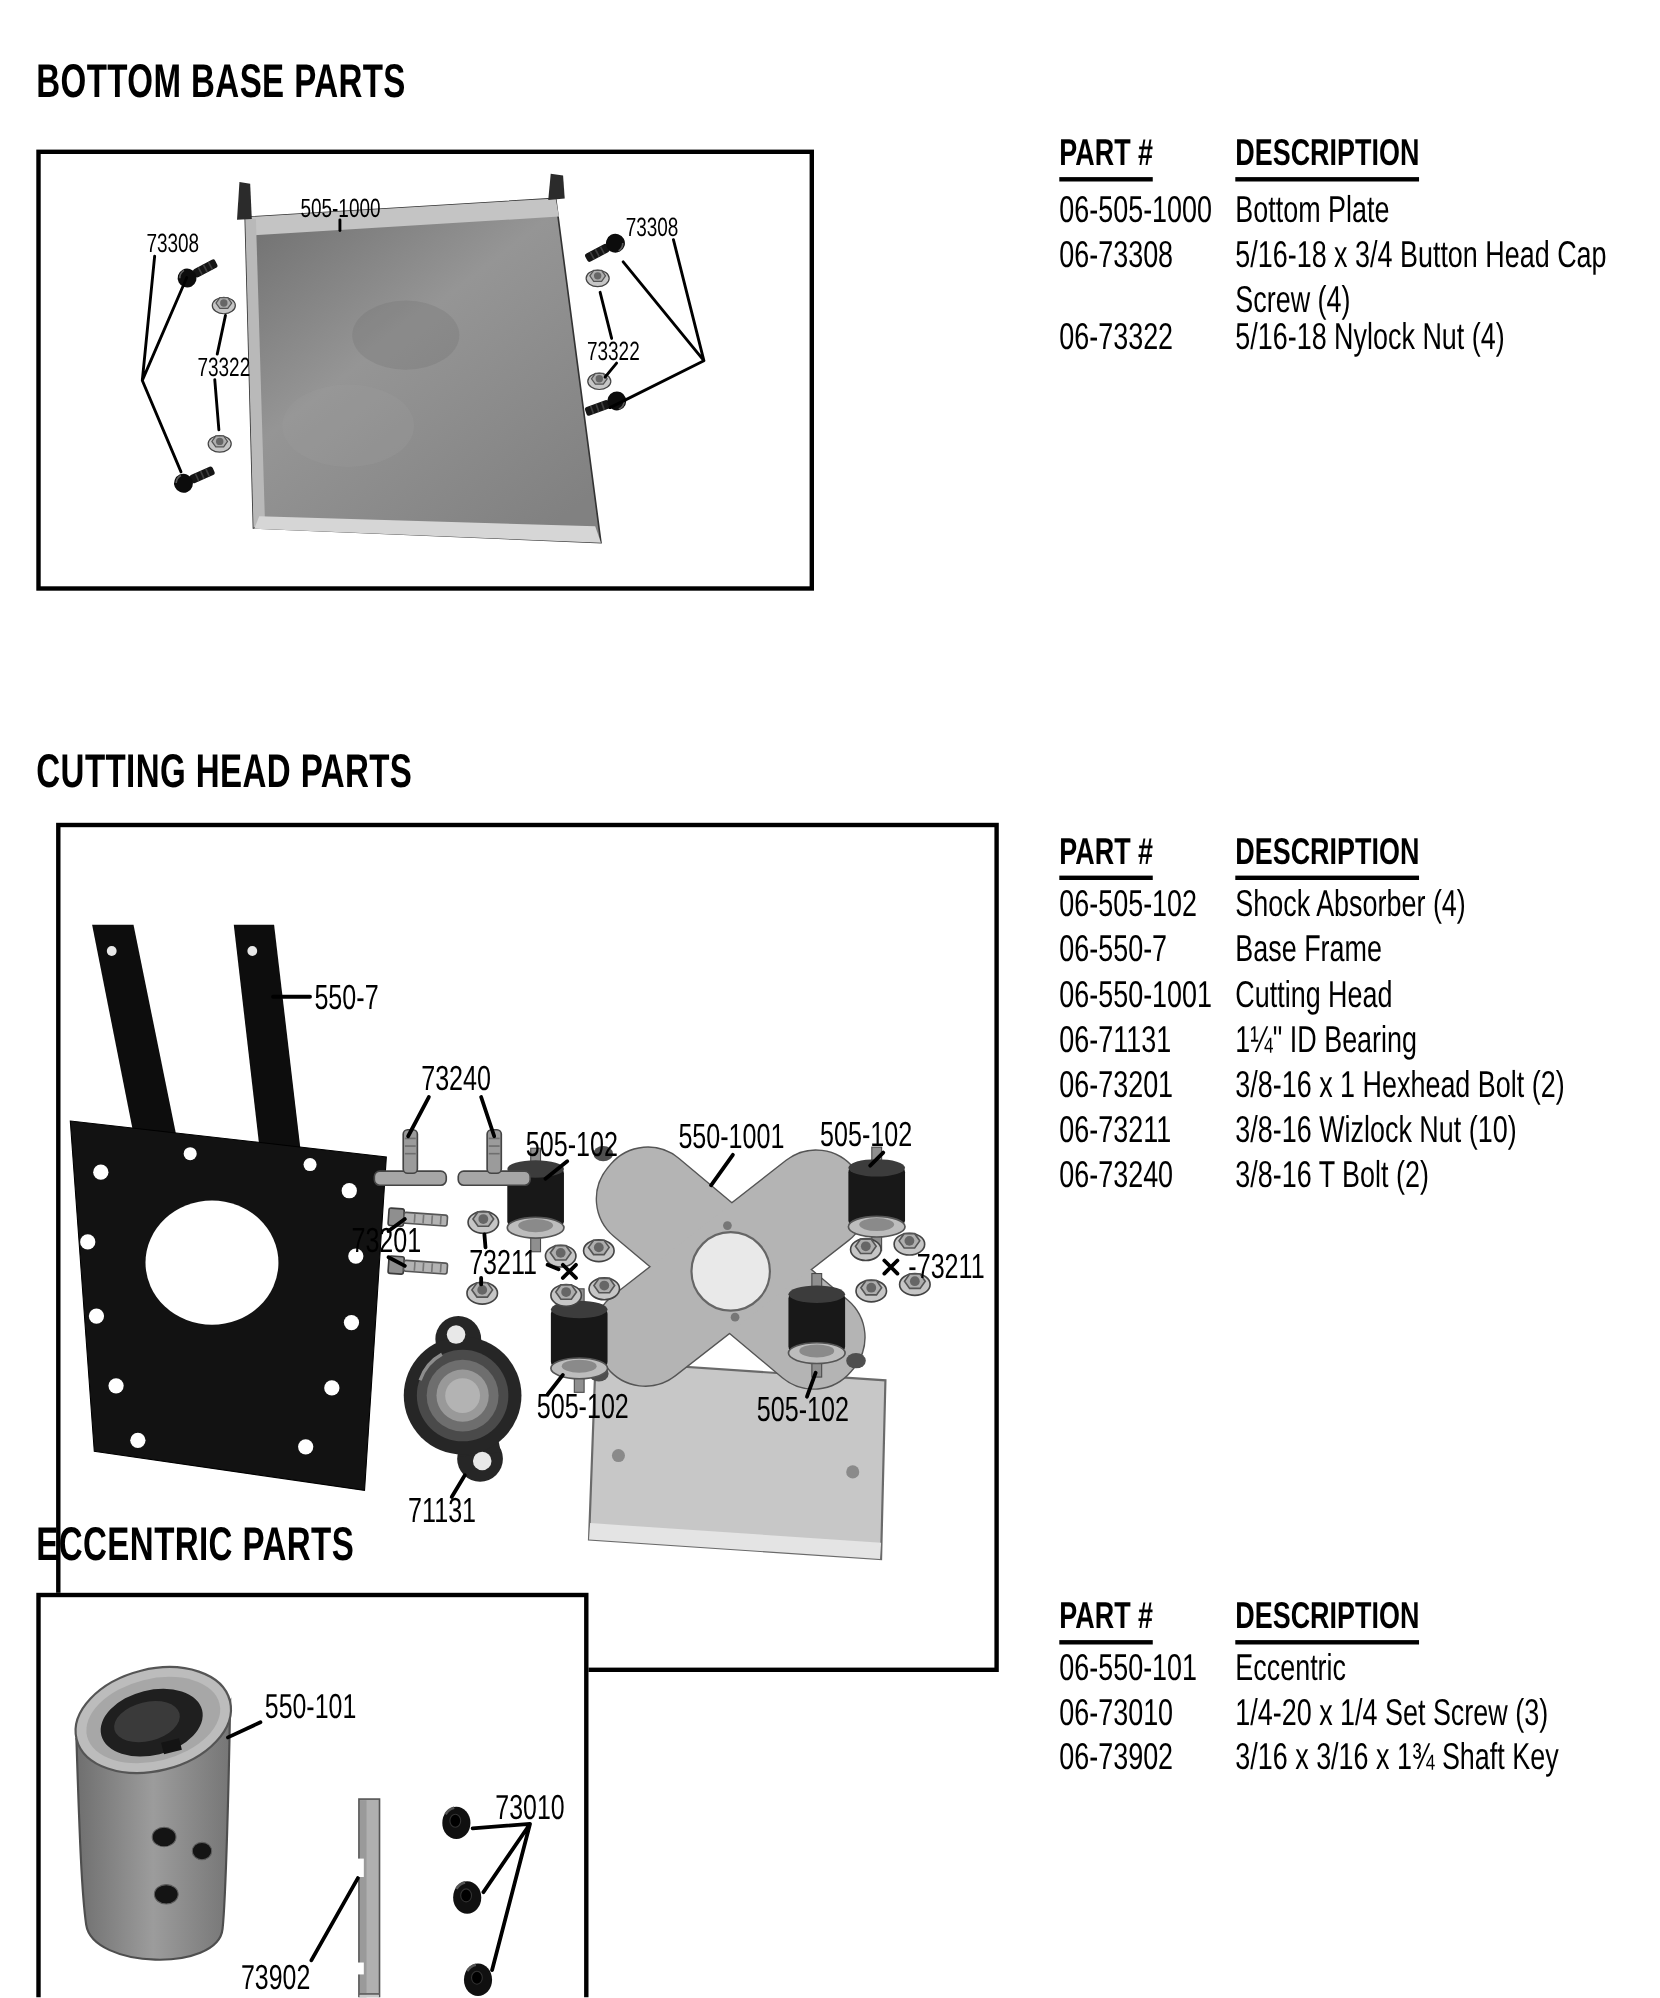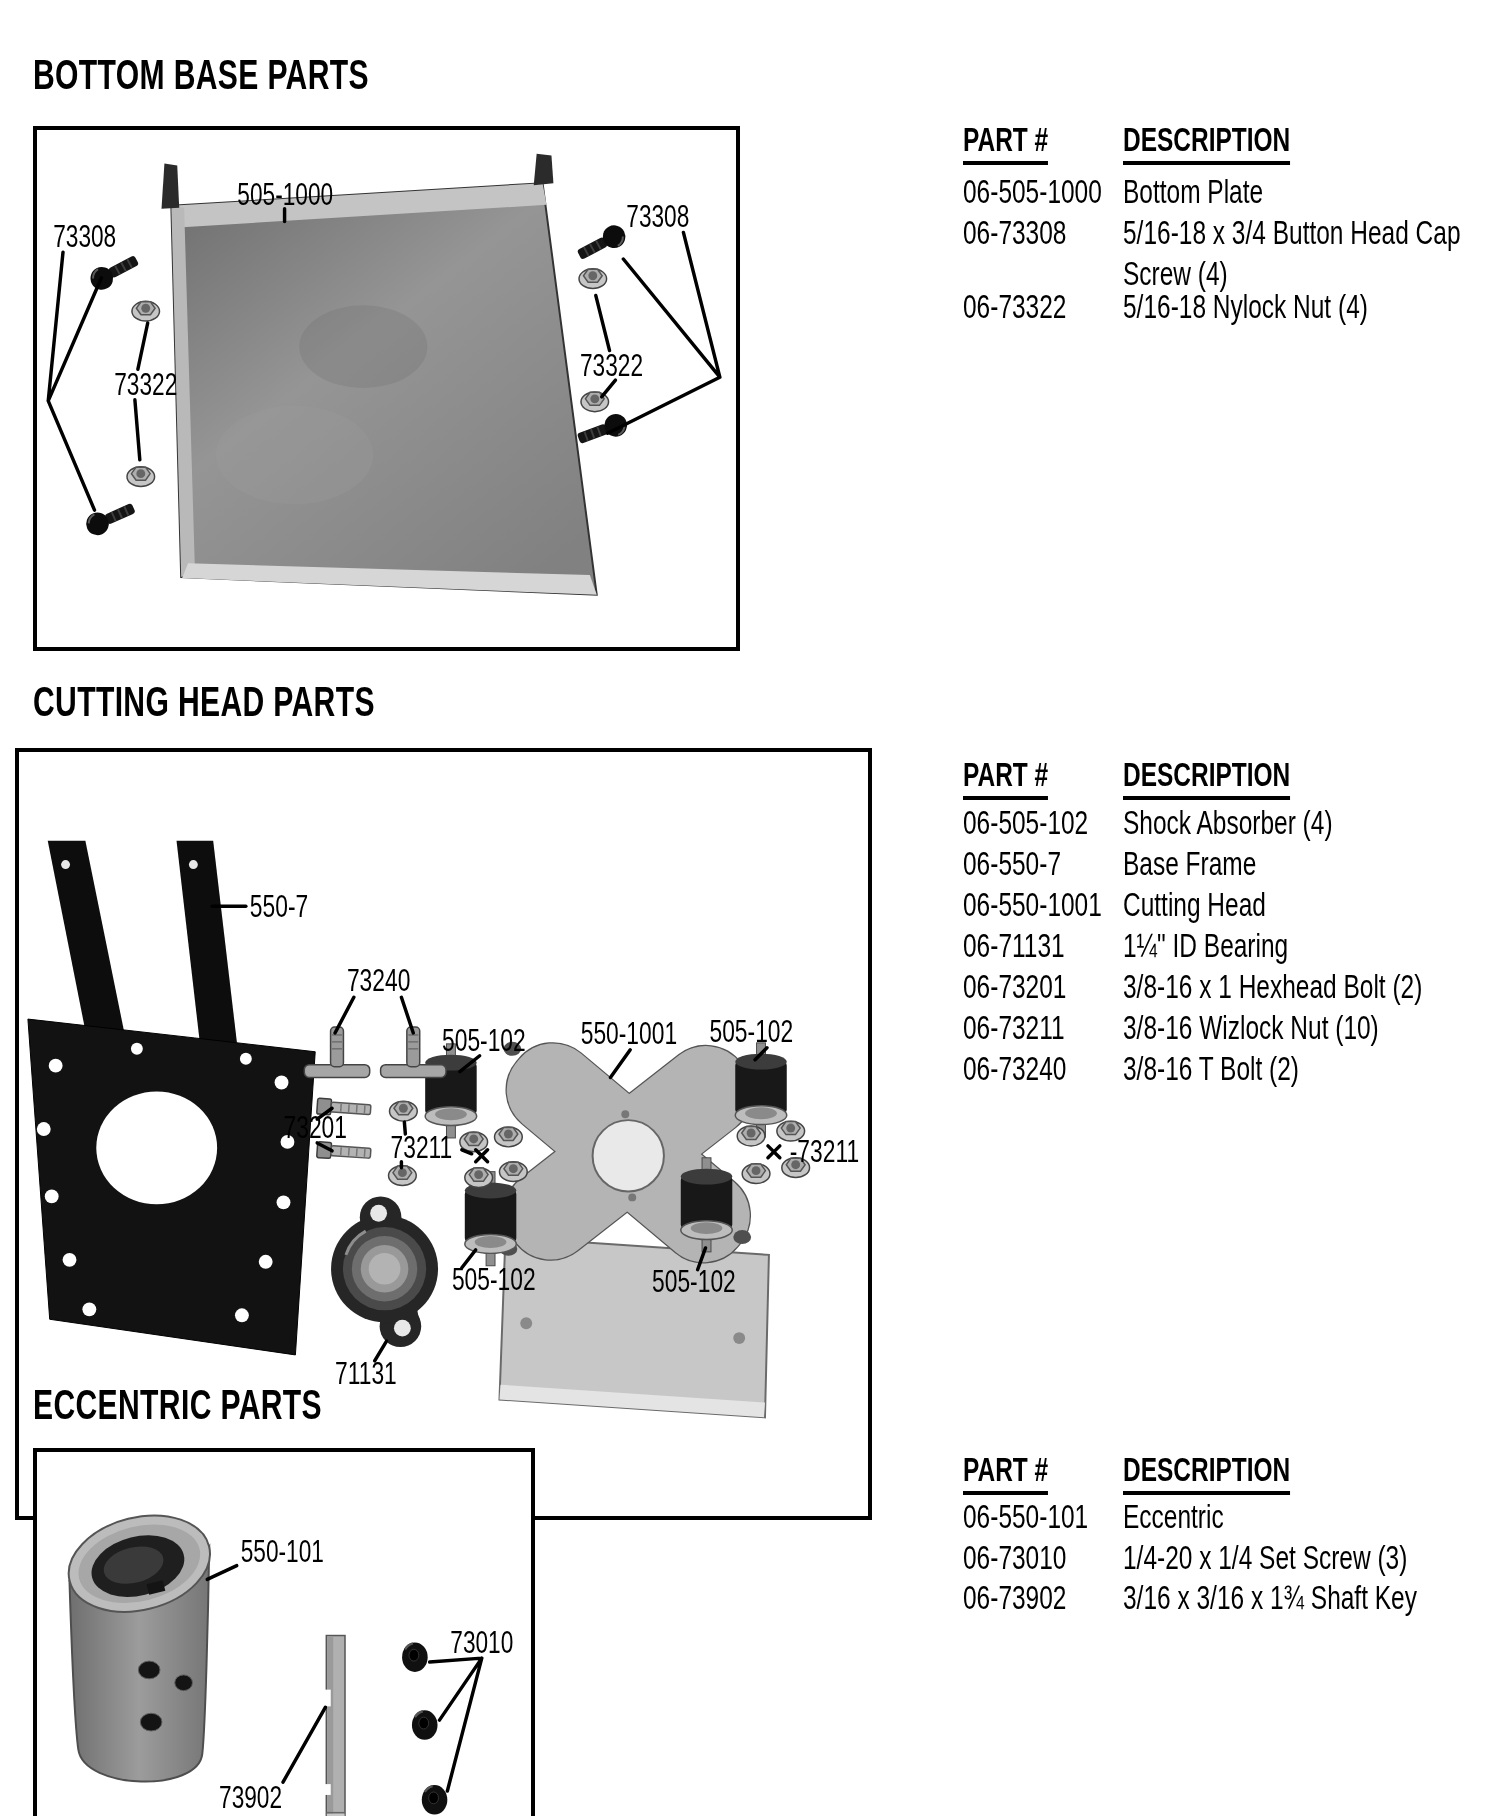--- a/index.html
+++ b/index.html
@@ -17,21 +17,21 @@
   svg text{fill:#000;}
   .lead{stroke:#000;stroke-width:3.5;stroke-linecap:round;fill:none;}
 </style>
 </head>
 <body>
 
 <div class="page">
 
   <div class="sec-title" style="top:50px">BOTTOM BASE PARTS</div>
 
-  <div class="fig-box" style="left:33px;top:126px;width:707px;height:525px">
+  <div class="fig-box" style="left:33px;top:136px;width:707px;height:401px">
     <svg viewBox="0 0 707 525">
       <defs>
         <linearGradient id="plateG" x1="0" y1="0" x2="0.8" y2="1">
           <stop offset="0" stop-color="#6d6d6d"></stop>
             <stop offset="0.45" stop-color="#959595"></stop>
             <stop offset="1" stop-color="#818181"></stop>
         </linearGradient>
         <linearGradient id="cylG" x1="0" y1="0" x2="1" y2="0">
           <stop offset="0" stop-color="#6f6f6f"></stop>
             <stop offset="0.5" stop-color="#9c9c9c"></stop>
@@ -122,21 +122,21 @@
     <div class="cell" style="left:963px;top:171px">06-505-1000</div>
     <div class="cell" style="left:1123px;top:171px">Bottom Plate</div>
     <div class="cell" style="left:963px;top:212px">06-73308</div>
     <div class="cell wrap" style="left:1123px;top:212px">5/16-18 x 3/4 Button Head Cap Screw (4)</div>
     <div class="cell" style="left:963px;top:286px">06-73322</div>
     <div class="cell" style="left:1123px;top:286px">5/16-18 Nylock Nut (4)</div>
   </div>
 
   <div class="sec-title" style="top:677px">CUTTING HEAD PARTS</div>
 
-  <div class="fig-box" style="left:15px;top:748px;width:857px;height:772px">
+  <div class="fig-box" style="left:51px;top:748px;width:857px;height:772px">
     <svg viewBox="0 0 857 596">
 
       <g>
         <polygon points="29,2 67,2 107,199 69,204" fill="#0d0d0d"></polygon>
         <polygon points="159,2 196,2 220,206 183,210" fill="#0d0d0d"></polygon>
         <circle cx="47" cy="26" r="4.5" fill="#e8e8e8"></circle>
         <circle cx="176" cy="26" r="4.5" fill="#e8e8e8"></circle>
         <polygon points="9,182 177,201 299,215 279,521 31,485" fill="#121212" stroke="#000"></polygon>
         <ellipse cx="139" cy="312" rx="61" ry="57" fill="#ffffff"></ellipse>
         <g fill="#ffffff">

